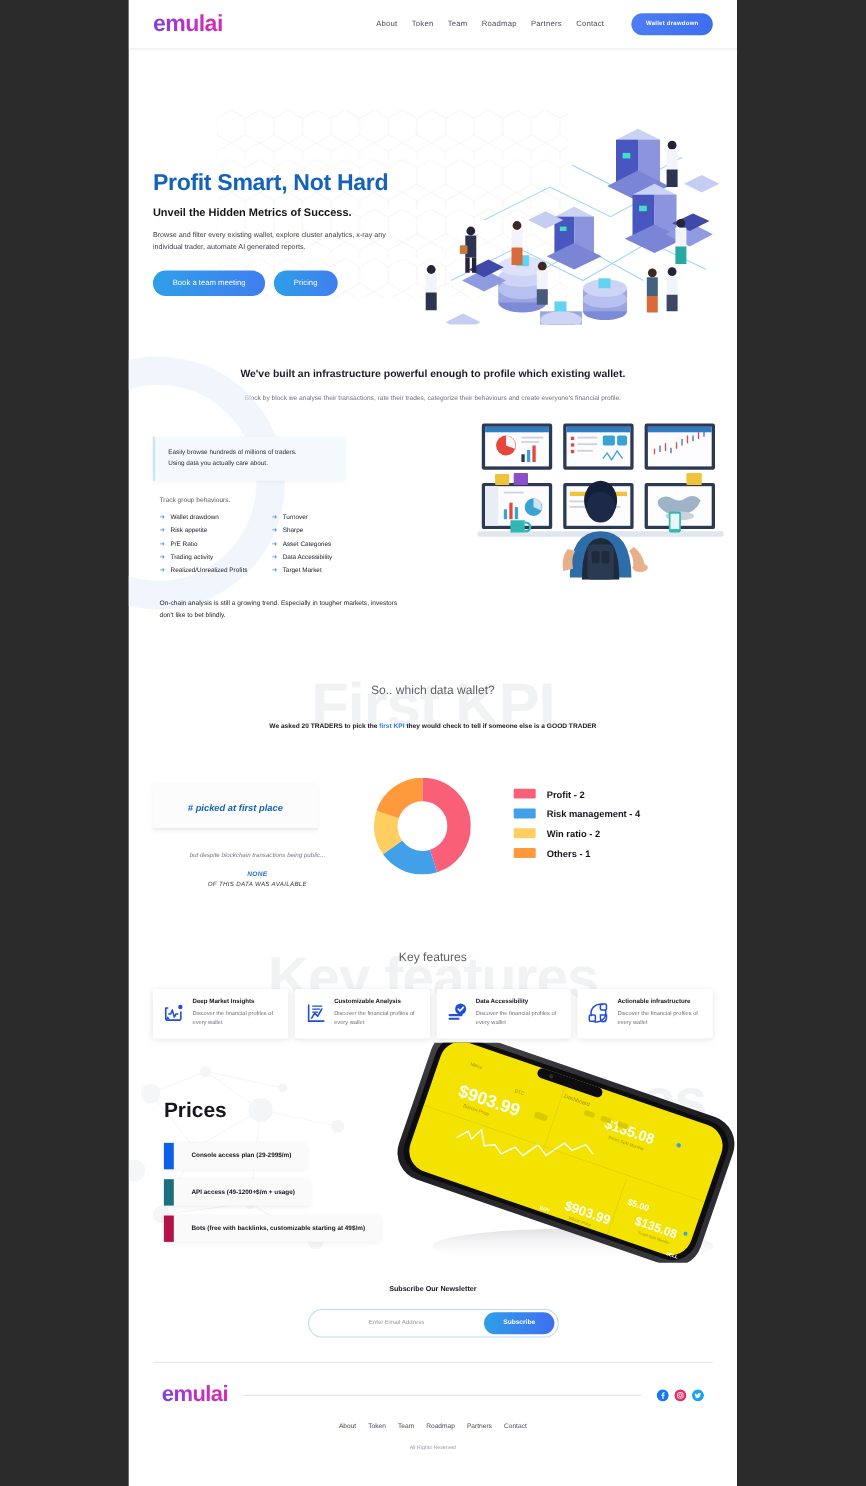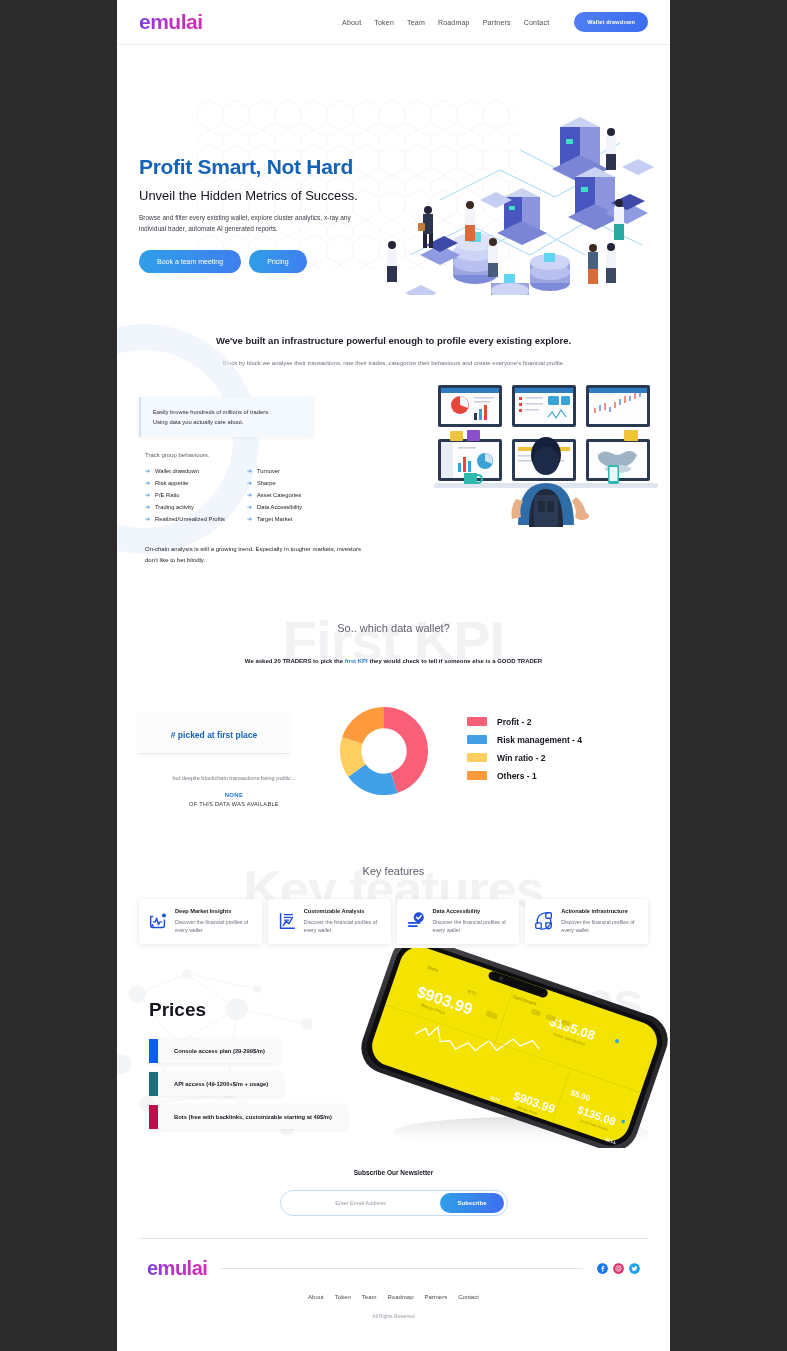--- a/index.html
+++ b/index.html
@@ -40,21 +40,21 @@
     padding: 7px 13px; border-radius: 14px; border: none;
     cursor: pointer; letter-spacing: .2px;
   }
 
   
   .hero { position: relative; height: 250px; padding: 0 22px; overflow: hidden; }
   .hero-ill { position: absolute; right: 0px; top: 60px; width: 290px; height: 200px; }
   .hex-bg { position: absolute; left: 80px; top: 55px; width: 320px; height: 170px; opacity: .5; }
   .hero-copy { position: relative; z-index: 5; padding-top: 110px; }
   .hero-h1 { font-size: 21px; font-weight: bold; color: #1463b8; letter-spacing: -0.3px; }
-  .hero-h2 { font-size: 13px; font-weight: normal; color: #14141e; margin-top: 9px; }
+  .hero-h2 { font-size: 10px; font-weight: bold; color: #14141e; margin-top: 9px; }
   .hero-p { font-size: 6.5px; color: #3b3b48; line-height: 1.65; margin-top: 10px; max-width: 215px; }
   .hero-btns { display: flex; gap: 8px; margin-top: 16px; }
   .btn-primary {
     background: linear-gradient(95deg,#2f9fe8,#3f7ef0);
     color: #fff; font-size: 7px; padding: 8px 18px;
     border-radius: 13px; border: none; cursor: pointer;
   }
 
   
   .infra { padding: 40px 60px 0; text-align: center; }
@@ -92,21 +92,21 @@
     font-size: 56px; font-weight: bold; color: #f1f2f4;
     letter-spacing: -1px; user-select: none; z-index: 0; white-space: nowrap;
   }
   .wm-kpi { top: 42px; }
   .kpi-h { position: relative; z-index: 3; font-size: 11px; color: #5e5e6c; }
   .kpi-p { position: relative; z-index: 3; font-size: 6px; color: #20202c; margin: 22px auto 0; max-width: 300px; line-height: 1.8; font-weight: bold; }
   .kpi-link { color: #2f7fe0; }
 
   
   .donut-row { position: relative; z-index: 3; display: flex; align-items: flex-start; padding: 38px 22px 0; }
-  .picked-col { width: 190px; padding-top: 8px; }
+  .picked-col { width: 190px; padding-top: 8px; font-style: italic; }
   .picked-card {
     background: #fcfcfd; border-bottom: 1px solid #e6e6ec;
     box-shadow: 0 1px 5px rgba(0,0,0,.06);
     padding: 11px 12px; width: 150px;
   }
   .picked-card span { font-size: 8.5px; font-weight: bold; color: #1463b8; }
   .picked-sub { font-size: 5.6px; color: #777784; margin-top: 21px; }
   .picked-none { font-size: 6px; font-weight: bold; color: #1f74cf; margin-top: 11px; letter-spacing: .3px; }
   .picked-avail { font-size: 5.6px; color: #33333f; letter-spacing: .3px; margin-top: 3px; }
   .donut-wrap { width: 110px; display: flex; justify-content: center; padding-top: 2px; }
@@ -325,21 +325,21 @@
       <div class="hero-h2">Unveil the Hidden Metrics of Success.</div>
       <div class="hero-p">Browse and filter every existing wallet, explore cluster analytics, x-ray any individual trader, automate AI generated reports.</div>
       <div class="hero-btns">
         <button class="btn-primary">Book a team meeting</button>
         <button class="btn-primary">Pricing</button>
       </div>
     </div>
   </div>
 
   <div class="infra">
-    <div class="infra-h">We've built an infrastructure powerful enough to profile every existing explore.</div>
+    <div class="infra-h">We've built an infrastructure powerful enough to profile which existing wallet.</div>
     <div class="infra-p">Block by block we analyse their transactions, rate their trades, categorize their behaviours and create everyone's financial profile.</div>
   </div>
 
   <div class="browse">
     <div class="browse-ring"></div>
 
     <svg class="monitors" viewBox="0 0 232 150">
       <g>
 
         <rect x="8" y="8" width="64" height="42" rx="2" fill="#2b3a52"></rect>

